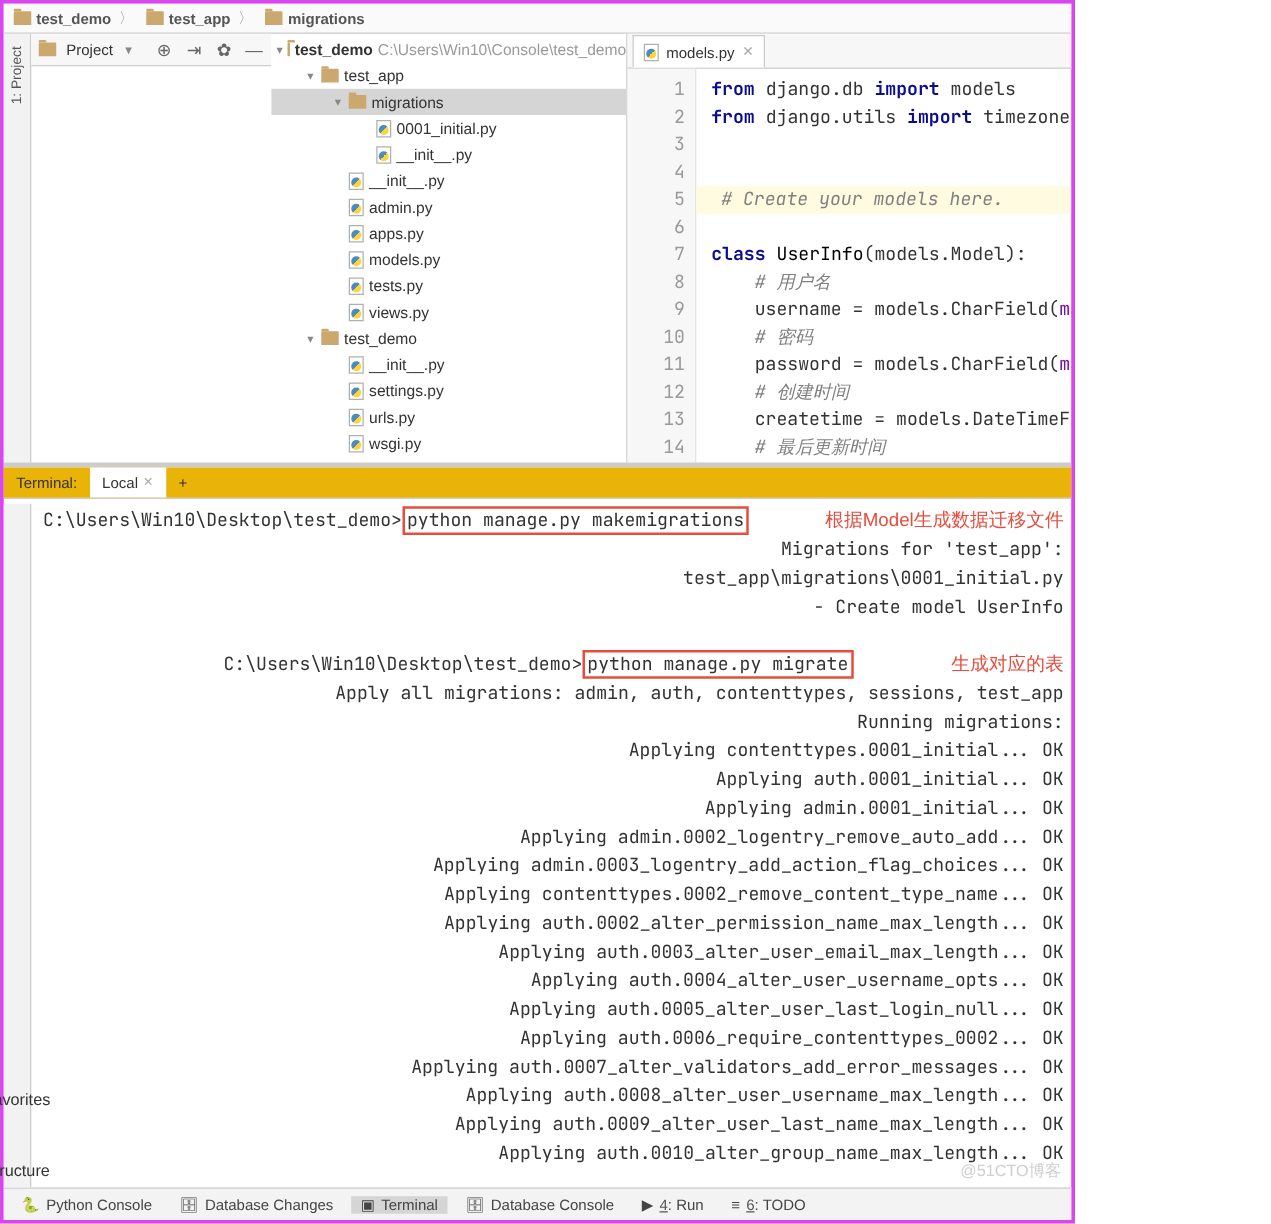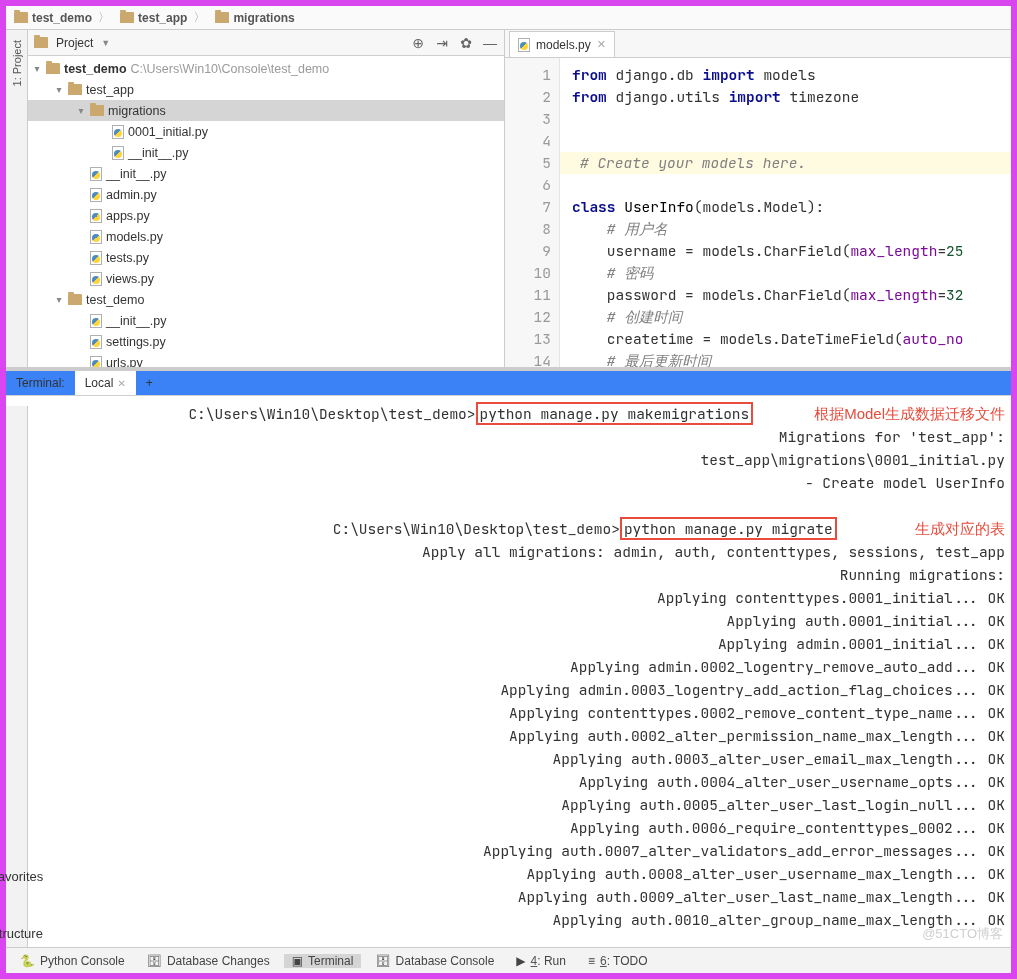--- a/index.html
+++ b/index.html
@@ -1,28 +1,28 @@
 <!DOCTYPE html>
 <html><head>
 <meta charset="utf-8">
 <style>
   * { margin:0; padding:0; box-sizing:border-box; }
   body { font-family:"Segoe UI",Arial,sans-serif; font-size:13px; color:#333; background:#fff; overflow:hidden; }
-  .root { width:1017px; height:979px; display:flex; flex-direction:column; border:6px solid #d946ef; position:relative; }
+  .root { width:860px; height:979px; display:flex; flex-direction:column; border:3px solid #d946ef; position:relative; }
   .breadcrumbs { height:24px; display:flex; align-items:center; border-bottom:1px solid #ccc; padding:0 4px; background:#fafafa; }
   .crumb { display:flex; align-items:center; padding:0 4px; gap:4px; font-size:12px; color:#555; }
   .crumb .sep { color:#999; padding:0 2px; }
   .folder-ico { width:14px; height:11px; background:#cba96e; border-radius:1px 1px 0 0; display:inline-block; position:relative; }
   .folder-ico::before { content:""; position:absolute; top:-2px; left:0; width:6px; height:2px; background:#cba96e; border-radius:1px 1px 0 0; }
   .pyfile-ico { width:12px;height:14px;background:#fff;border:1px solid #b0b0b0;display:inline-block;position:relative;}
   .pyfile-ico::after{content:"";position:absolute;bottom:1px;left:1px;width:8px;height:8px;border-radius:50%;background:linear-gradient(135deg,#4b8bbe 50%,#ffd43b 50%);}
   .main { flex:1; display:flex; min-height:0; }
   .left-gutter { width:22px; background:#f2f2f2; border-right:1px solid #ccc; display:flex; flex-direction:column; align-items:center; padding-top:6px; gap:12px; }
   .left-gutter .vlabel { writing-mode:vertical-rl; transform:rotate(180deg); font-size:11px; color:#555; padding:4px 0; cursor:pointer;}
-  .proj-panel { width:477px; display:flex; flex-direction:column; border-right:1px solid #ccc; }
+  .proj-panel { width:477px; display:flex; flex-direction:row; border-right:1px solid #ccc; }
   .proj-toolbar { height:26px; display:flex; align-items:center; padding:0 6px; border-bottom:1px solid #d0d0d0; gap:8px; background:#f7f7f7;}
   .proj-toolbar .spacer{flex:1}
   .tbico{width:16px;height:16px;display:inline-flex;align-items:center;justify-content:center;color:#666;cursor:pointer;font-size:14px;}
   .tree { flex:1; overflow:auto; padding:2px 0; font-size:12.5px; color:#333; }
   .tree-row { display:flex; align-items:center; height:21px; padding-left:4px; gap:4px; cursor:pointer; white-space:nowrap;}
   .tree-row.sel { background:#d5d5d5; }
   .arrow{width:10px;text-align:center;color:#888;font-size:10px;}
   .editor { flex:1; display:flex; flex-direction:column; min-width:0; }
   .tabs { height:28px; display:flex; align-items:flex-end; border-bottom:1px solid #ccc; background:#f7f7f7;}
   .tab { height:26px; display:flex; align-items:center; padding:0 8px; gap:6px; border:1px solid #ccc; border-bottom:none; background:#fff; font-size:12px; margin-left:4px;}
@@ -30,21 +30,21 @@
   .code-area { flex:1; display:flex; font-family:"JetBrains Mono","Consolas",monospace; font-size:14.5px; min-height:0;}
   .gutter { width:55px; text-align:right; background:#f7f7f7; color:#9a9a9a; padding:6px 8px 0 0; border-right:1px solid #e4e4e4; line-height:22px;}
   .code { flex:1; padding:6px 0 0 12px; line-height:22px; white-space:pre; overflow:hidden;}
   .hl-line{background:#fffbe0;display:block;margin-left:-12px;padding-left:20px;}
   .kw{color:#0a0d8e;font-weight:bold;}
   .cm{color:#808080;font-style:italic;}
   .prm{color:#7b0a9a;}
   .num{color:#14532d;}
   .def{color:#000;}
   .terminal { height:580px; border-top:4px solid #ccc; display:flex; flex-direction:column; font-family:"JetBrains Mono","Consolas",monospace; }
-  .term-tabs { height:25px; display:flex; align-items:flex-start; border-bottom:1px solid #d0d0d0; background:#3b82f6; font-family:"Segoe UI",Arial,sans-serif; font-size:12px;}
+  .term-tabs { height:25px; display:flex; align-items:flex-start; border-bottom:1px solid #d0d0d0; background:#eab308; font-family:"Segoe UI",Arial,sans-serif; font-size:12px;}
   .term-tabs .ttab{padding:0 10px;height:100%;display:flex;align-items:center;gap:4px;}
   .term-tabs .ttab.active{background:#fff;}
   .term-tabs .ttab .close{color:#aaa;font-size:10px;}
   .term-body { flex:1; padding:6px 6px 0 18px; font-size:14.5px; line-height:23px; overflow:hidden; position:relative;text-align:right;}
   .redbox { border:2px solid #e74c3c; padding:0 2px; }
   .annot { color:#e74c3c; font-family:"Segoe UI","Microsoft YaHei",Arial,sans-serif; font-size:15px; }
   .statusbar { height:26px; border-top:1px solid #ccc; display:flex; align-items:center; background:#f3f3f3; font-size:12px; gap:6px; padding:0 6px;}
   .sb-item{display:flex;align-items:center;gap:5px;padding:0 8px;cursor:pointer;color:#444;}
   .sb-item.active{background:#d5d5d5;}
   .sb-num{text-decoration:underline;color:#555;}

